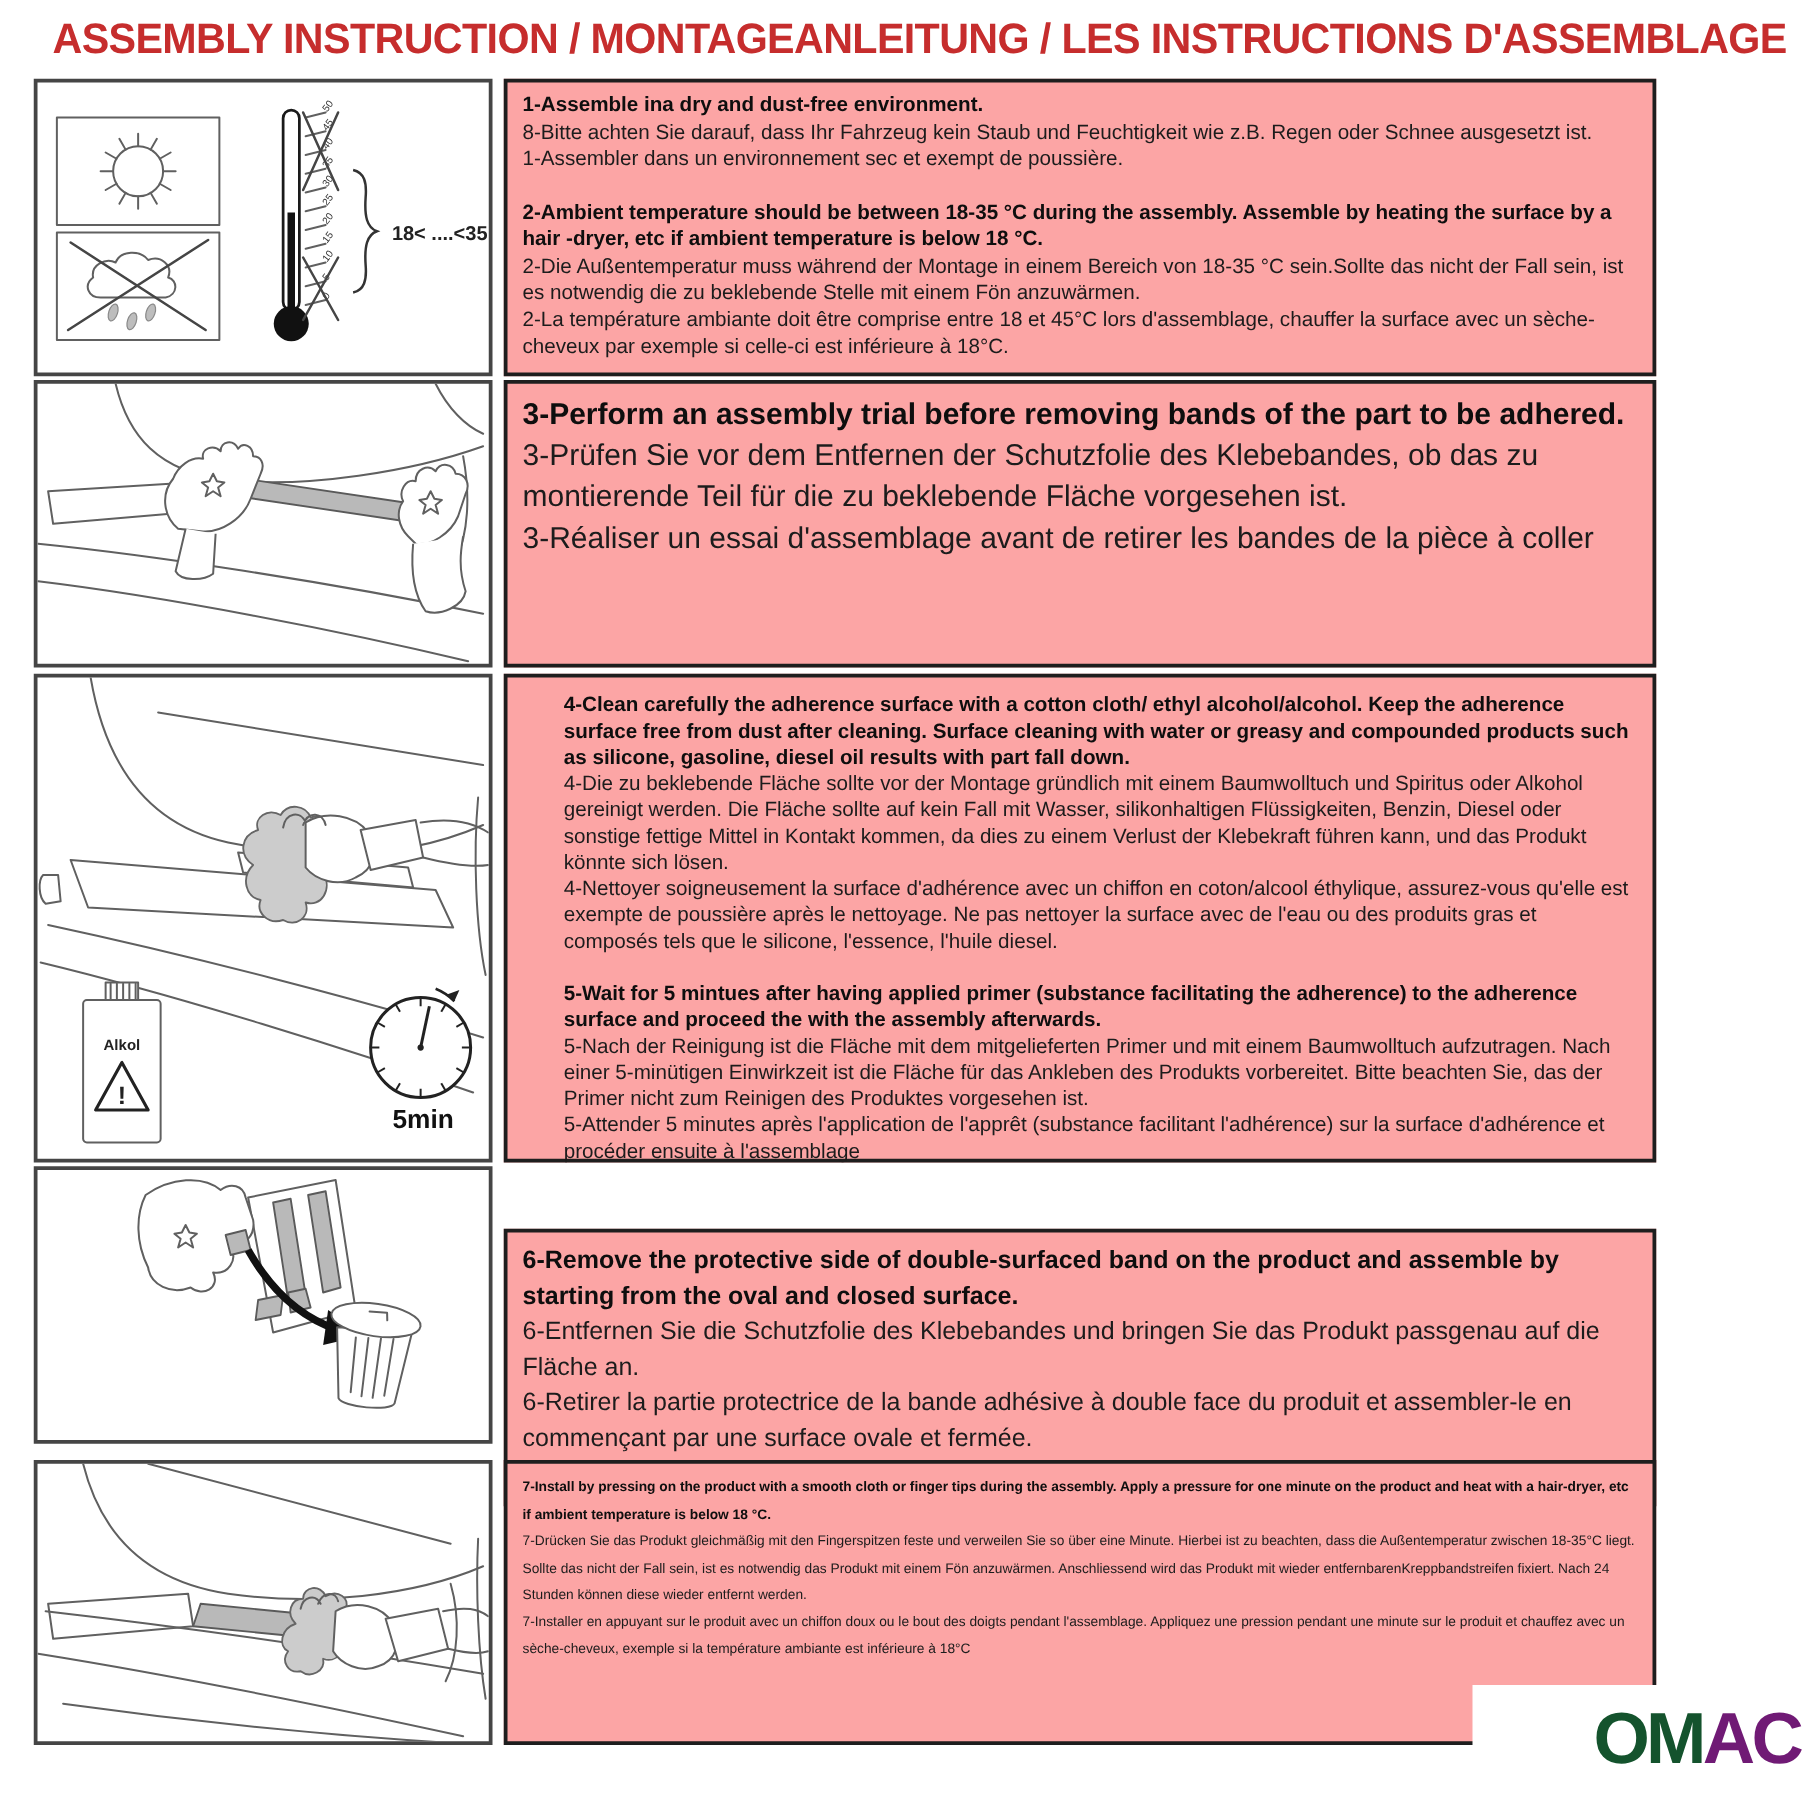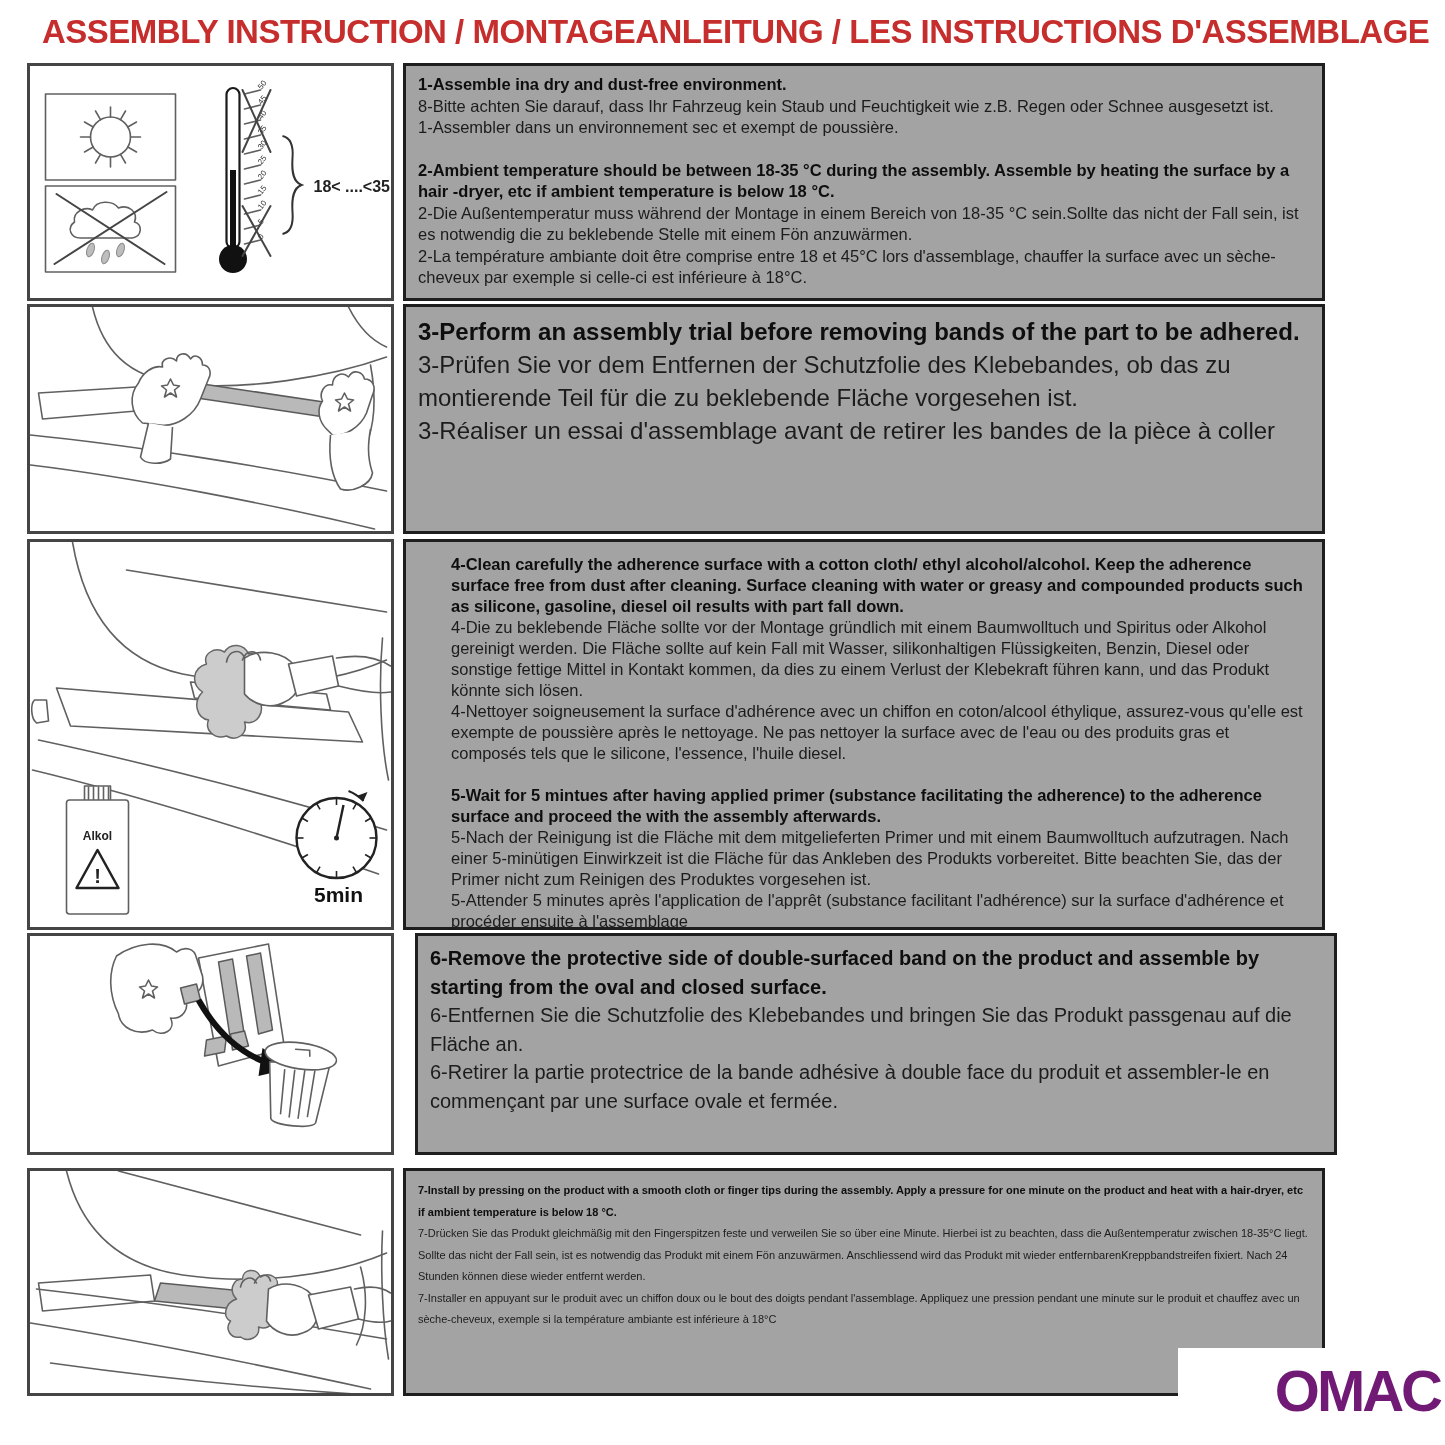--- a/index.html
+++ b/index.html
@@ -1,21 +1,21 @@
 <!DOCTYPE html>
 <html><head>
 <meta charset="utf-8">
 <style>
   html,body{margin:0;padding:0;background:#ffffff;}
   .page{position:relative;width:1445px;height:1445px;background:#fff;
         font-family:"Liberation Sans", sans-serif;color:#1c1c1c;overflow:hidden;}
   .title{position:absolute;left:42px;top:12px;width:1395px;white-space:nowrap;
          font-size:34px;font-weight:800;letter-spacing:-0.5px;transform:scaleX(0.97);transform-origin:left top;}
   .imgbox{position:absolute;left:27px;width:367px;border:3px solid #454545;background:#fff;box-sizing:border-box;}
-  .txtbox{position:absolute;left:403px;width:922px;border:3px solid #1e1e1e;background:#a3a3a3;box-sizing:border-box;}
+  .txtbox{position:absolute;left:403px;width:922px;border:3px solid #1e1e1e;background:#fca5a5;box-sizing:border-box;}
   .txtbox .inner{padding:8px 14px 6px 12px;}
   p{margin:0;}
   .b{font-weight:700;color:#0e0e0e;}
   .g{margin-top:21px;}
   .fs1{font-size:16.5px;line-height:21.5px;}
   .fs2{font-size:24px;line-height:33px;max-width:965px;}
   .fs3{font-size:16.5px;line-height:21px;}
   .fs4{font-size:20px;line-height:28.5px;max-width:950px;}
   .fs5{font-size:11px;line-height:21.5px;}
   .pad2{padding-top:48px;}
@@ -24,21 +24,21 @@
   .ln{fill:none;stroke:#606060;stroke-width:1.6;stroke-linecap:round;stroke-linejoin:round;}
   .lnd{fill:none;stroke:#454545;stroke-width:2;stroke-linecap:round;}
   .wfill{fill:#ffffff;stroke:#606060;stroke-width:1.6;stroke-linejoin:round;}
   .gray{fill:#b9b9b9;stroke:#5a5a5a;stroke-width:1.5;stroke-linejoin:round;}
   .cloth{fill:#cccccc;stroke:#666;stroke-width:1.5;stroke-linejoin:round;}
   .blk{fill:#111;}
   .ticktxt{font-size:8px;fill:#333;font-family:"Liberation Sans",sans-serif;}
   .logo{position:absolute;left:1178px;top:1348px;width:262px;height:86px;background:#fff;
         display:flex;align-items:center;justify-content:flex-end;
         font-weight:900;font-size:58px;letter-spacing:-3px;line-height:1;}
-  .logo .om{color:#701a75;}
+  .logo .om{color:#14532d;}
   .logo .ac{color:#701a75;}
 </style>
 </head>
 <body>
 
 <div class="page">
 
   <div class="title" style="color:#c62d2d;">ASSEMBLY INSTRUCTION / MONTAGEANLEITUNG / LES INSTRUCTIONS D'ASSEMBLAGE</div>
 
   <div class="imgbox" style="top:63px;height:238px;">
@@ -245,21 +245,21 @@
           <line x1="-14" y1="14" x2="-12" y2="58"></line>
             <line x1="-4" y1="13" x2="-3" y2="60"></line>
           <line x1="6" y1="12" x2="6" y2="60"></line>
             <line x1="16" y1="11" x2="15" y2="57"></line>
         </g>
         <ellipse cx="0" cy="-2" rx="36" ry="13" class="wfill"></ellipse>
         <path class="ln" d="M -6,-8 L 8,-9 L 9,-3"></path>
       </g>
     </svg>
   </div>
-  <div class="txtbox" style="top:933px;height:222px;margin-left:12px;">
+  <div class="txtbox" style="top:983px;height:222px;">
     <div class="inner fs4 pad4">
       <p class="b">6-Remove the protective side of double-surfaced band on the product and assemble by starting from the oval and closed surface.</p>
       <p>6-Entfernen Sie die Schutzfolie des Klebebandes und bringen Sie das Produkt passgenau auf die Fläche an.</p>
       <p>6-Retirer la partie protectrice de la bande adhésive à double face du produit et assembler-le en commençant par une surface ovale et fermée.</p>
     </div>
   </div>
 
   <div class="imgbox" style="top:1168px;height:228px;">
     <svg viewBox="0 0 360 222">
       <path class="ln" d="M 36,0 C 50,56 86,94 152,104 C 222,114 300,106 356,82"></path>

